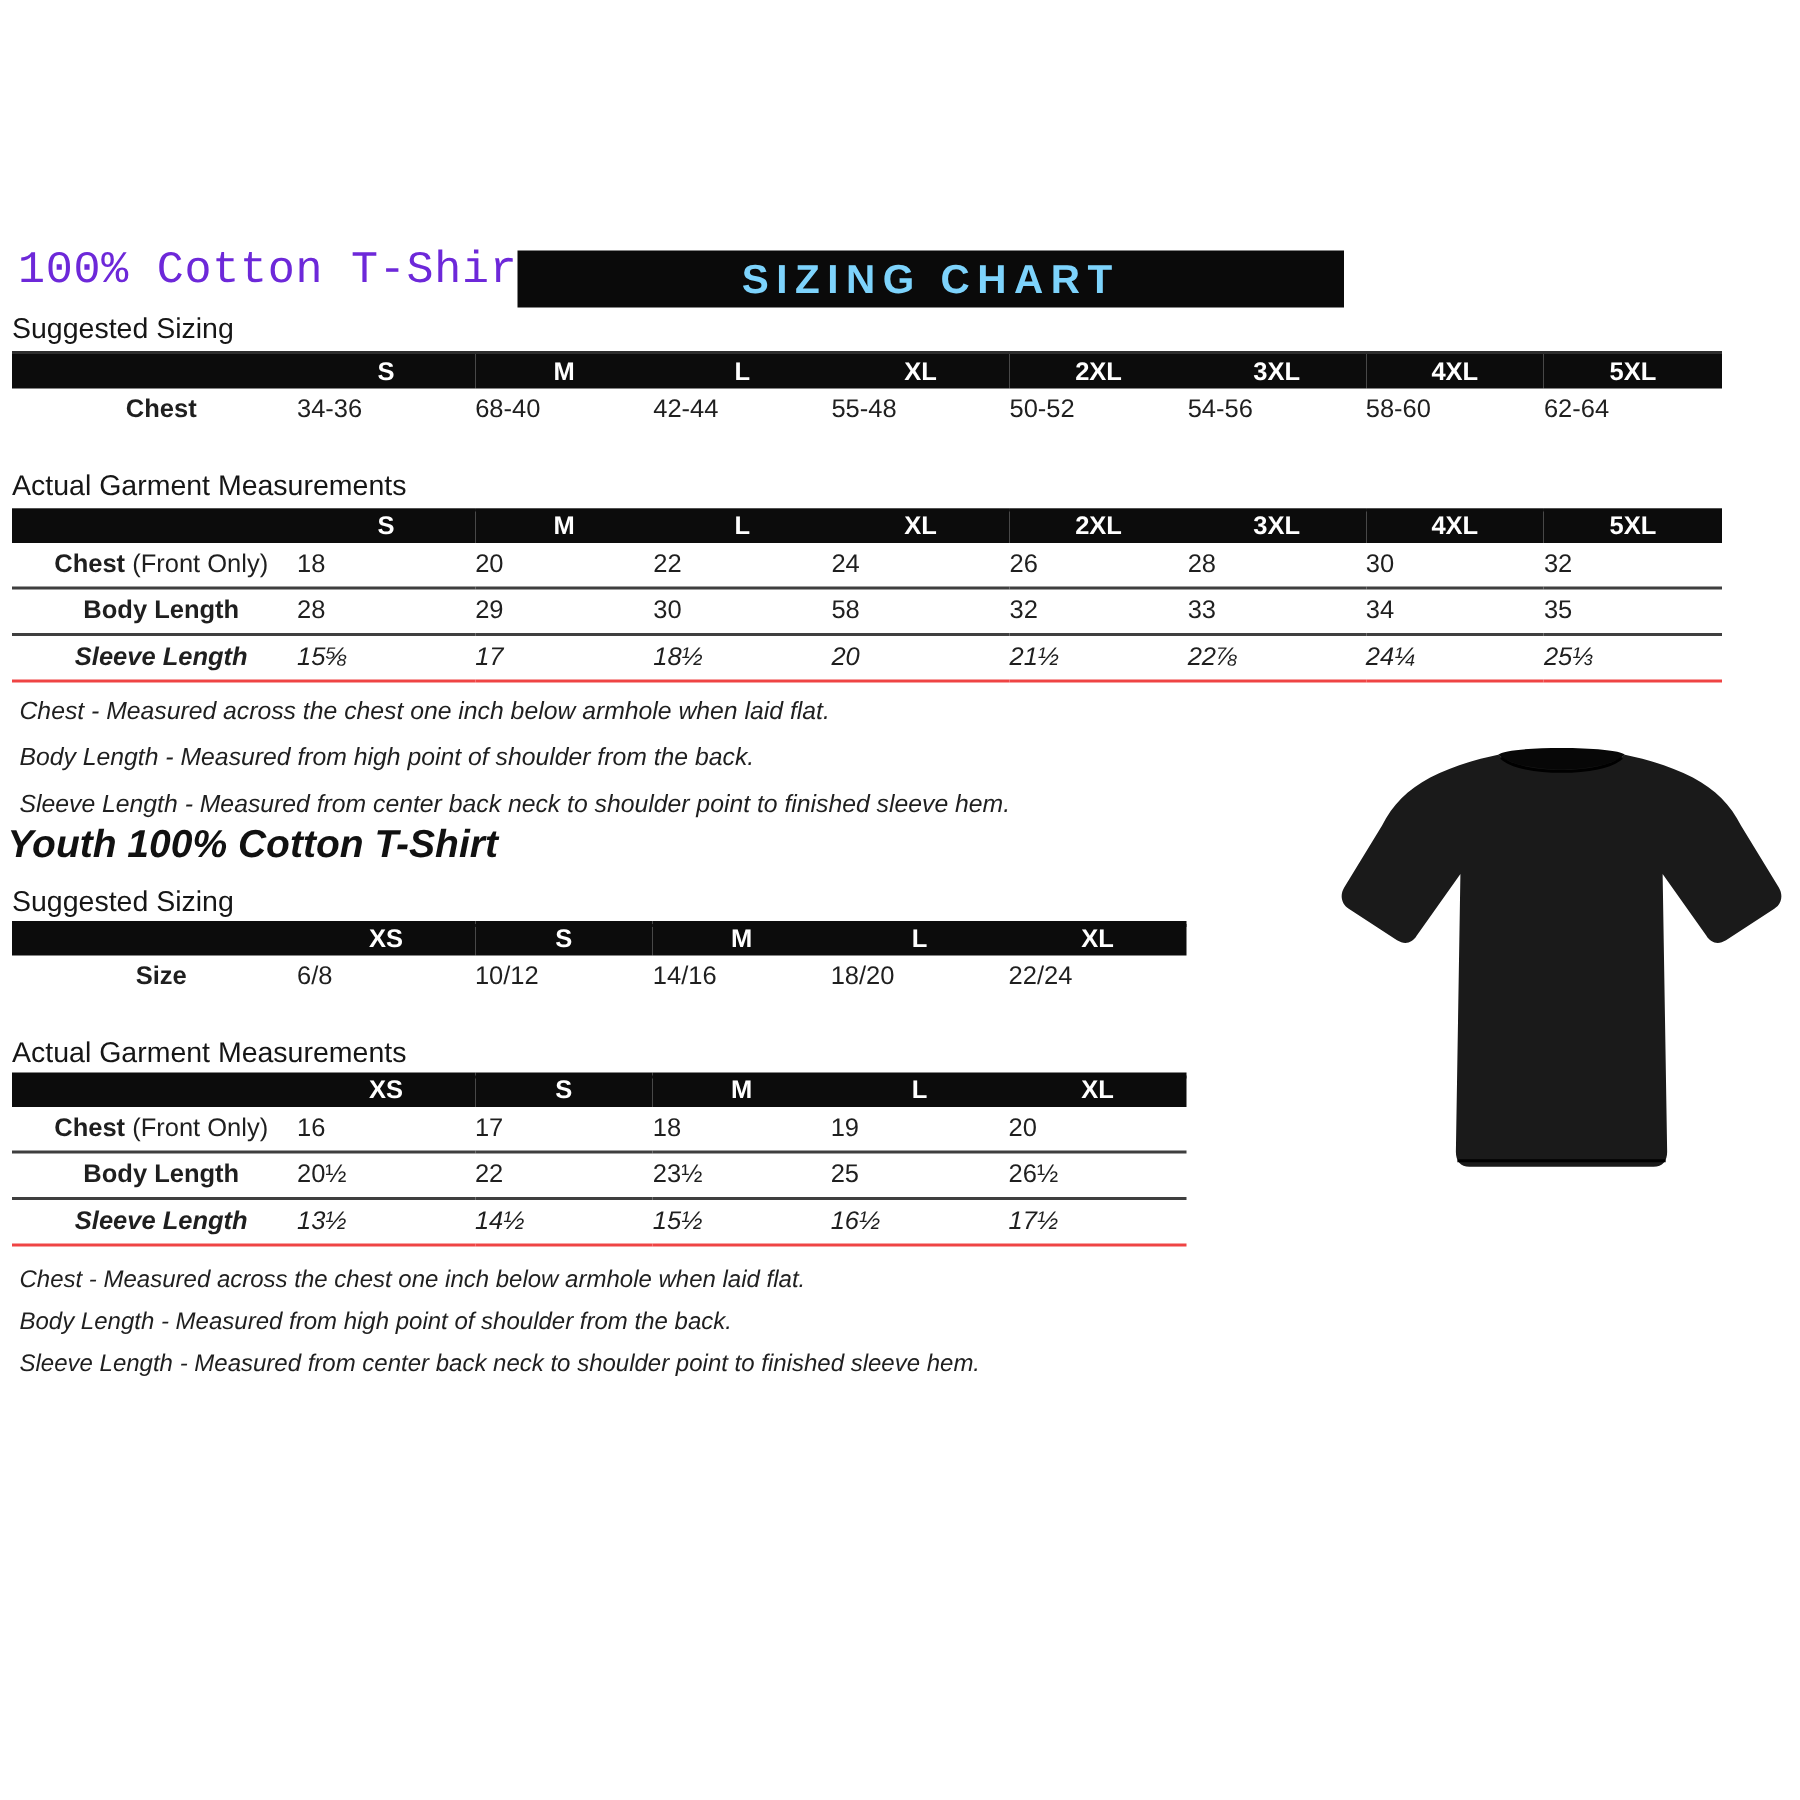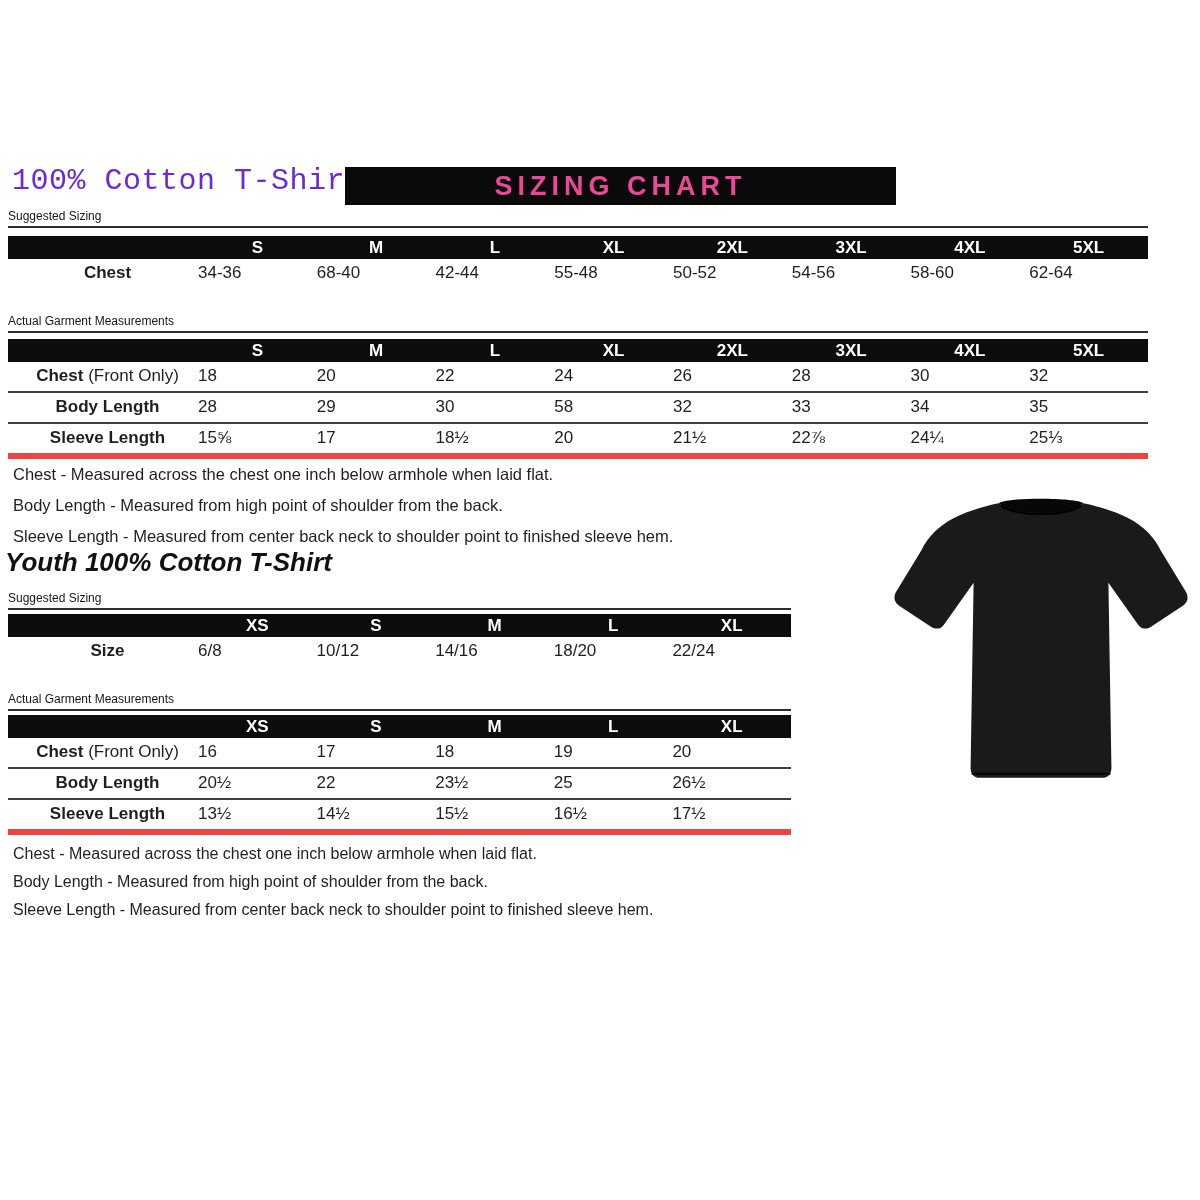--- a/index.html
+++ b/index.html
@@ -7,57 +7,57 @@
     width:1200px;height:1200px;background:#ffffff;
     font-family:"Liberation Sans",sans-serif;color:#1f1f1f;
     position:relative;overflow:hidden;
   }
   .abs{position:absolute;}
 
   
   #adult-title{left:12px;top:164px;font-size:30px;font-weight:400;color:#6d28d9;letter-spacing:0.5px;font-family:Liberation Mono, monospace;}
   #sizing-banner{
     left:345px;top:167px;width:551px;height:38px;background:#0a0a0a;
-    color:#ec4899;font-size:27px;font-weight:bold;letter-spacing:5px;
+    color:#7dd3fc;font-size:27px;font-weight:bold;letter-spacing:5px;
     display:flex;align-items:center;justify-content:center;
   }
   #youth-title{left:5px;top:547px;font-size:26px;font-weight:bold;color:#111;font-style:italic;}
 
   
   .section-label{
-    font-size:12px;color:#161616;
+    font-size:19px;color:#161616;
     border-bottom:2px solid #2e2e2e;padding-bottom:3px;
   }
   #adult-suggested-label{left:8px;top:209px;width:1140px;}
   #adult-actual-label{left:8px;top:314px;width:1140px;}
   #youth-suggested-label{left:8px;top:591px;width:783px;}
   #youth-actual-label{left:8px;top:692px;width:783px;}
 
   
   .size-table{border-collapse:collapse;table-layout:fixed;width:100%;}
   .size-table thead th{
     background:#0c0c0c;color:#ffffff;font-size:17px;font-weight:bold;
     height:23px;padding:0;text-align:center;
   }
   .size-table th.label-col,.size-table td.label-col{width:190px;}
   .size-table tbody td{
     text-align:left;font-size:17px;padding:4px 0 5px;color:#1f1f1f;
   }
   .size-table tbody td.label-col{text-align:center;padding-left:9px;}
   .size-table tbody tr + tr td{border-top:2px solid #3f3f3f;}
-  .size-table.with-bottom tbody tr:last-child td{border-bottom:6px solid #ef4444;}
+  .size-table.with-bottom tbody tr:last-child td{border-bottom:2px solid #ef4444;font-style:italic;}
   .size-table tbody b{font-weight:bold;}
 
   #adult-table-1{left:8px;top:236px;width:1140px;}
   #adult-table-2{left:8px;top:339px;width:1140px;}
   #youth-table-1{left:8px;top:614px;width:783px;}
   #youth-table-2{left:8px;top:715px;width:783px;}
 
   
-  .notes .note-line{white-space:nowrap;}
+  .notes .note-line{white-space:nowrap;font-style:italic;}
   #adult-notes{left:13px;top:459px;font-size:16.5px;}
   #adult-notes .note-line{line-height:31px;}
   #youth-notes{left:13px;top:840px;font-size:16px;}
   #youth-notes .note-line{line-height:28px;}
 
   
   #tshirt{left:883px;top:476px;width:312px;height:332px;}
 </style>
 </head>
 <body>

